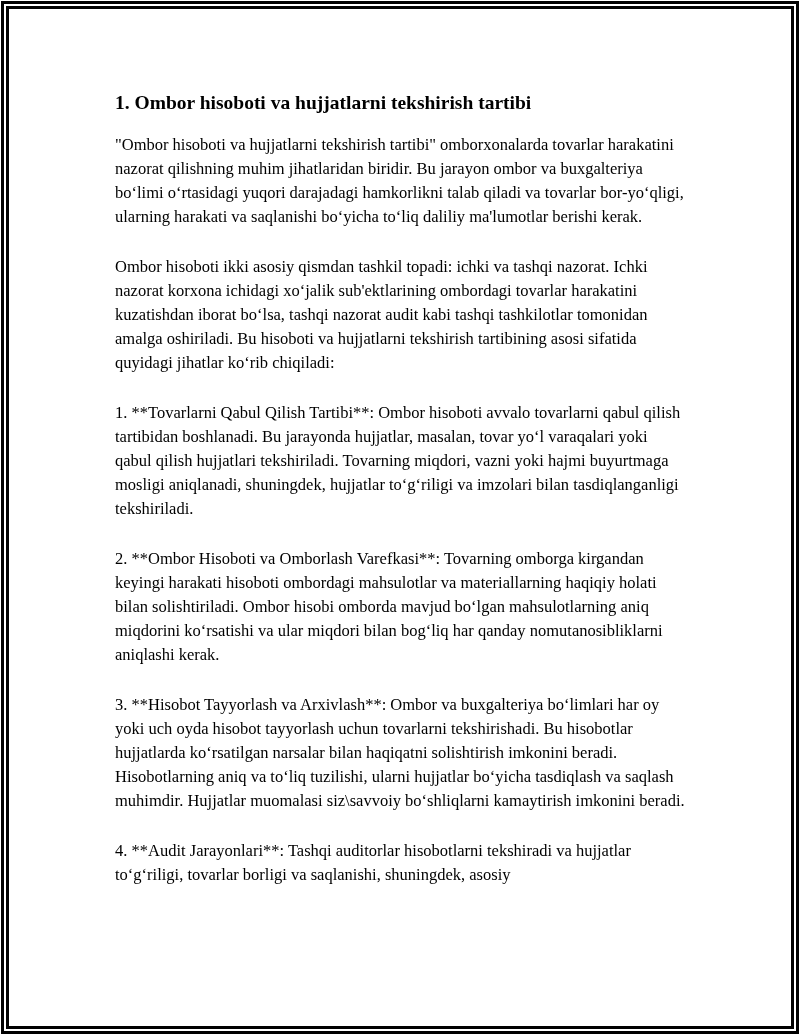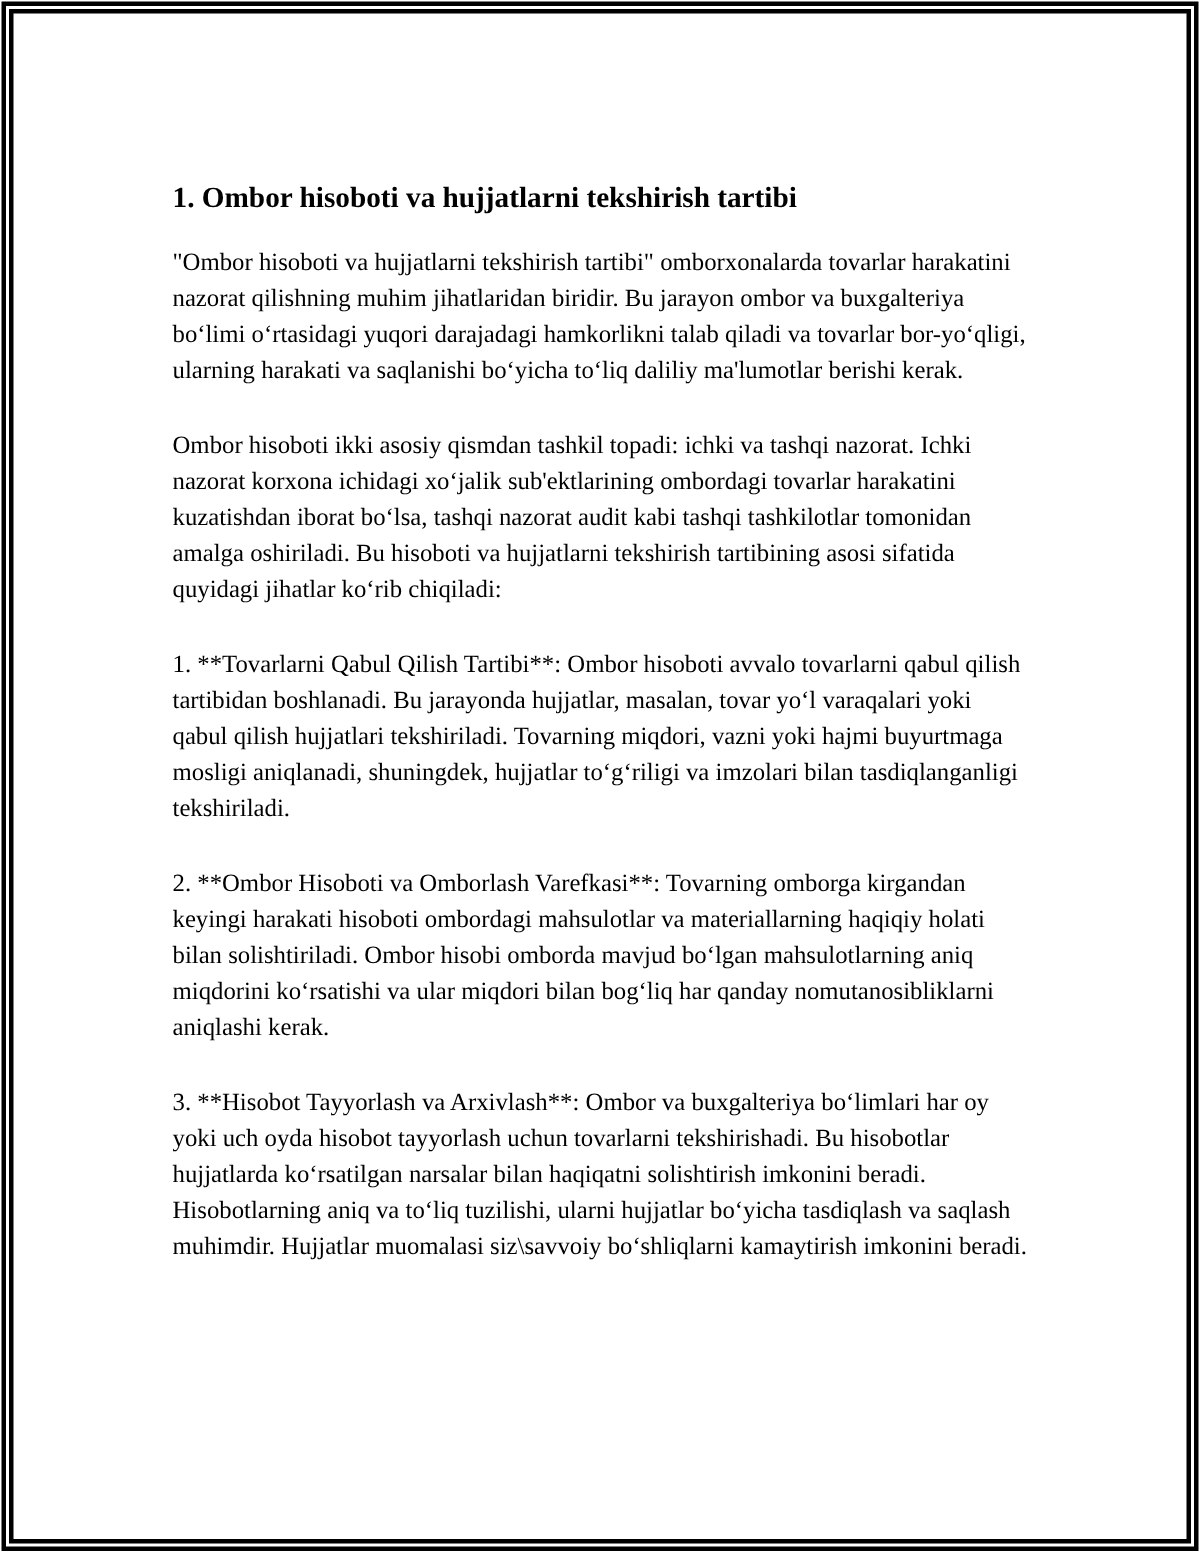--- a/index.html
+++ b/index.html
@@ -28,21 +28,21 @@
     left: 2px;
     top: 2px;
     right: 2px;
     bottom: 2px;
     border: 3px solid #000000;
     box-sizing: border-box;
     background: #ffffff;
     overflow: hidden;
   }
   .page-content {
-    padding: 111px 104px 0 106px;
+    padding: 81px 104px 0 106px;
   }
   .doc-title {
     font-size: 19.5px;
     line-height: 26px;
     font-weight: bold;
     margin: 0 0 17px 0;
   }
   .doc-paragraph {
     font-size: 16.5px;
     line-height: 24px;
@@ -56,15 +56,16 @@
 
 <div class="frame-outer">
   <div class="frame-inner">
     <div class="page-content">
       <h1 class="doc-title">1. Ombor hisoboti va hujjatlarni tekshirish tartibi</h1>
       <p class="doc-paragraph">"Ombor hisoboti va hujjatlarni tekshirish tartibi" omborxonalarda tovarlar harakatini nazorat qilishning muhim jihatlaridan biridir. Bu jarayon ombor va buxgalteriya bo‘limi o‘rtasidagi yuqori darajadagi hamkorlikni talab qiladi va tovarlar bor-yo‘qligi, ularning harakati va saqlanishi bo‘yicha to‘liq daliliy ma'lumotlar berishi kerak.</p>
       <p class="doc-paragraph">Ombor hisoboti ikki asosiy qismdan tashkil topadi: ichki va tashqi nazorat. Ichki nazorat korxona ichidagi xo‘jalik sub'ektlarining ombordagi tovarlar harakatini kuzatishdan iborat bo‘lsa, tashqi nazorat audit kabi tashqi tashkilotlar tomonidan amalga oshiriladi. Bu hisoboti va hujjatlarni tekshirish tartibining asosi sifatida quyidagi jihatlar ko‘rib chiqiladi:</p>
       <p class="doc-paragraph">1. **Tovarlarni Qabul Qilish Tartibi**: Ombor hisoboti avvalo tovarlarni qabul qilish tartibidan boshlanadi. Bu jarayonda hujjatlar, masalan, tovar yo‘l varaqalari yoki qabul qilish hujjatlari tekshiriladi. Tovarning miqdori, vazni yoki hajmi buyurtmaga mosligi aniqlanadi, shuningdek, hujjatlar to‘g‘riligi va imzolari bilan tasdiqlanganligi tekshiriladi.</p>
       <p class="doc-paragraph">2. **Ombor Hisoboti va Omborlash Varefkasi**: Tovarning omborga kirgandan keyingi harakati hisoboti ombordagi mahsulotlar va materiallarning haqiqiy holati bilan solishtiriladi. Ombor hisobi omborda mavjud bo‘lgan mahsulotlarning aniq miqdorini ko‘rsatishi va ular miqdori bilan bog‘liq har qanday nomutanosibliklarni aniqlashi kerak.</p>
       <p class="doc-paragraph">3. **Hisobot Tayyorlash va Arxivlash**: Ombor va buxgalteriya bo‘limlari har oy yoki uch oyda hisobot tayyorlash uchun tovarlarni tekshirishadi. Bu hisobotlar hujjatlarda ko‘rsatilgan narsalar bilan haqiqatni solishtirish imkonini beradi. Hisobotlarning aniq va to‘liq tuzilishi, ularni hujjatlar bo‘yicha tasdiqlash va saqlash muhimdir. Hujjatlar muomalasi siz\savvoiy bo‘shliqlarni kamaytirish imkonini beradi.</p>
+      <p class="doc-paragraph">4. **Audit Jarayonlari**: Tashqi auditorlar hisobotlarni tekshiradi va hujjatlar to‘g‘riligi, tovarlar borligi va saqlanishi, shuningdek, asosiy</p>
     </div>
   </div>
 </div>
 
 </body></html>

